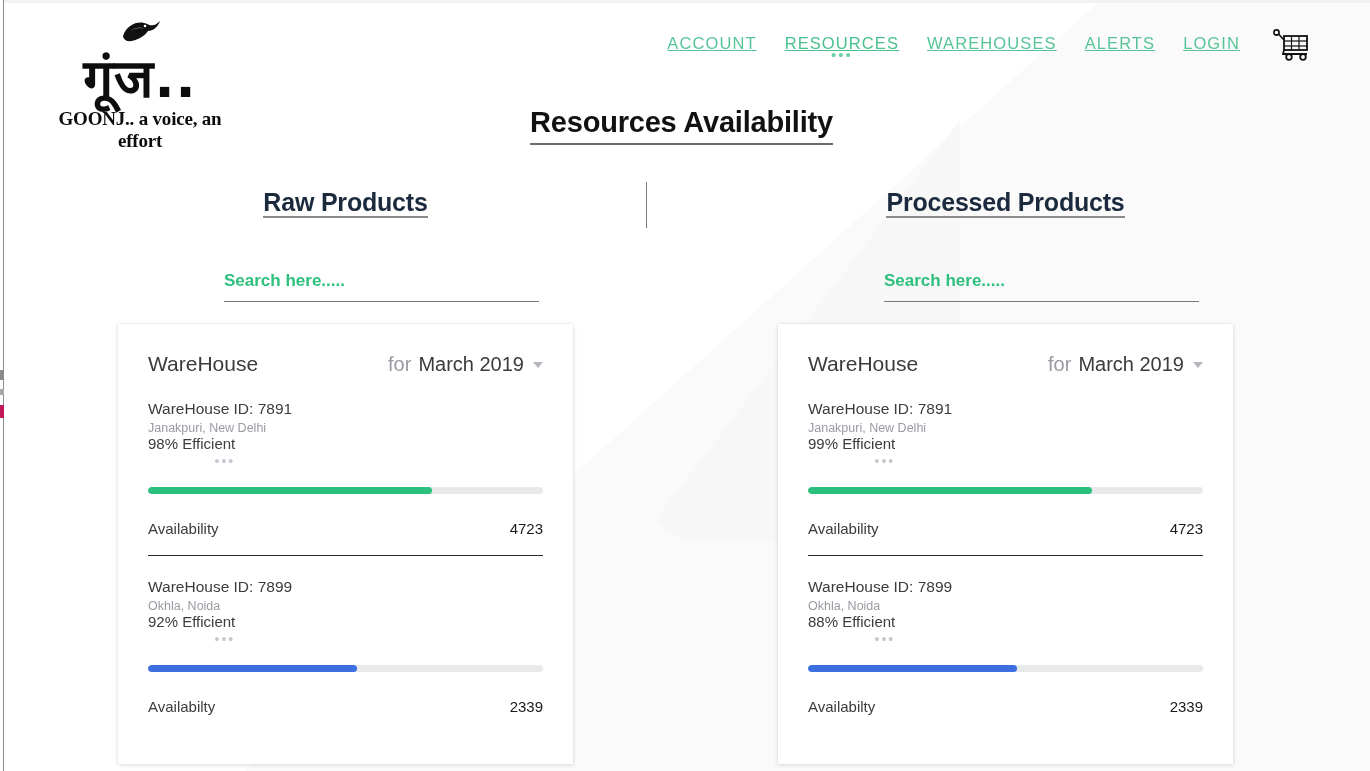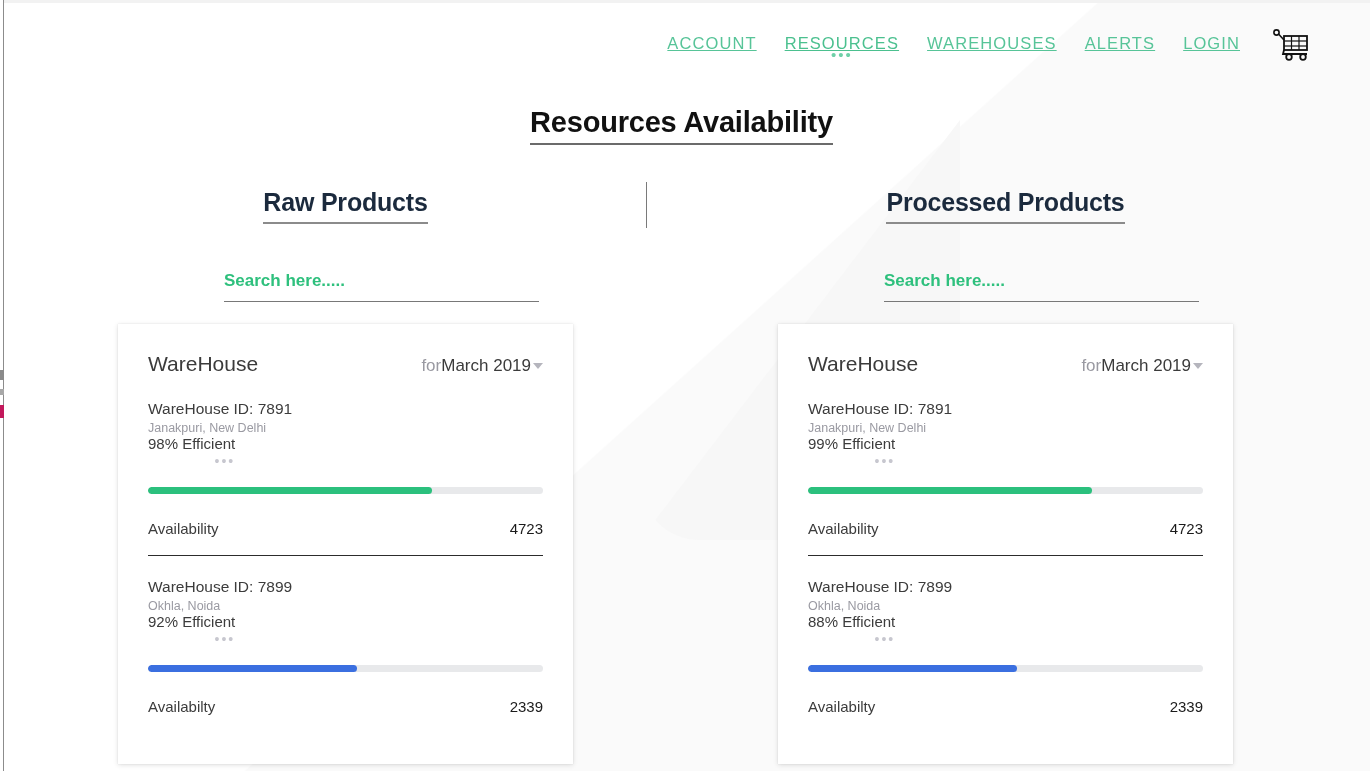--- a/index.html
+++ b/index.html
@@ -104,21 +104,21 @@
   }
 
   
   .col { position: absolute; top: 188px; }
   .col-left { left: 118px; width: 455px; }
   .col-right { left: 778px; width: 455px; }
 
   .col-head { text-align: center; }
   .col-head span {
     font-size: 25px; font-weight: bold; color: #1b2a3d;
-    border-bottom: 2px solid #8b8b8b; padding-bottom: 6px;
+    border-bottom: 2px solid #8b8b8b; 
     letter-spacing: -0.2px;
   }
 
   .search-wrap {
     margin-top: 54px; margin-left: 106px; width: 315px;
   }
   .search-input {
     width: 100%; border: none; outline: none; background: transparent;
     font-family: "Liberation Sans", sans-serif;
     font-size: 17px; font-weight: bold; color: #2ec07d;
@@ -133,21 +133,21 @@
     background: #ffffff;
     box-shadow: 0 1px 5px rgba(0,0,0,0.13), 0 0 1px rgba(0,0,0,0.12);
     padding: 28px 30px 0 30px;
     min-height: 440px;
   }
   .card-head {
     display: flex; align-items: baseline; justify-content: space-between;
     margin-bottom: 24px;
   }
   .card-title { font-size: 21px; color: #3b3b3b; font-weight: normal; }
-  .card-period { display: flex; align-items: center; font-size: 17px; padding-left: 32px; }
+  .card-period { display: flex; align-items: center; gap: 7px; font-size: 20px; padding-left: 32px; }
   .card-period-for { color: #9a9aa2; }
   .card-period-val { color: #3b3b3b; }
   .caret {
     width: 0; height: 0; margin-left: 2px;
     border-left: 5px solid transparent; border-right: 5px solid transparent;
     border-top: 6px solid #b5b5bd; cursor: pointer;
   }
 
   .wh-entry { padding-bottom: 18px; }
   .wh-entry.with-rule { border-bottom: 1px solid #2c2c2c; margin-bottom: 22px; }
@@ -182,20 +182,29 @@
 
 <div class="edge-strip"></div>
 <div class="edge-mark-gray"></div>
 <div class="edge-mark-gray2"></div>
 <div class="edge-mark-pink"></div>
 
 <div class="page">
 
   <div class="topbar"></div>
 
+  <div class="logo">
+    <svg class="logo-bird" width="46" height="30" viewBox="0 0 46 30" style="display:block;margin:0 auto;">
+      <path d="M6 18 C10 6, 22 2, 30 6 C36 9, 40 6, 43 3 C41 9, 36 13, 31 13 C27 19, 18 24, 10 23 C8 22, 6 20, 6 18 Z" fill="#111"></path>
+      <path d="M13 13 C18 9, 24 9, 28 11 C24 9, 17 10, 13 13 Z" fill="#fff"></path>
+      <circle cx="28" cy="8" r="1.3" fill="#fff"></circle>
+    </svg>
+    <span class="logo-hindi">गूंज..</span>
+    <span class="logo-tag">GOONJ.. a voice, an effort</span>
+  </div>
 
   <nav class="nav">
     <a class="nav-item">ACCOUNT</a>
     <a class="nav-item active">
       <span>RESOURCES</span>
       <span class="nav-dots">•••</span>
     </a>
     <a class="nav-item">WAREHOUSES</a>
     <a class="nav-item">ALERTS</a>
     <a class="nav-item">LOGIN</a>

